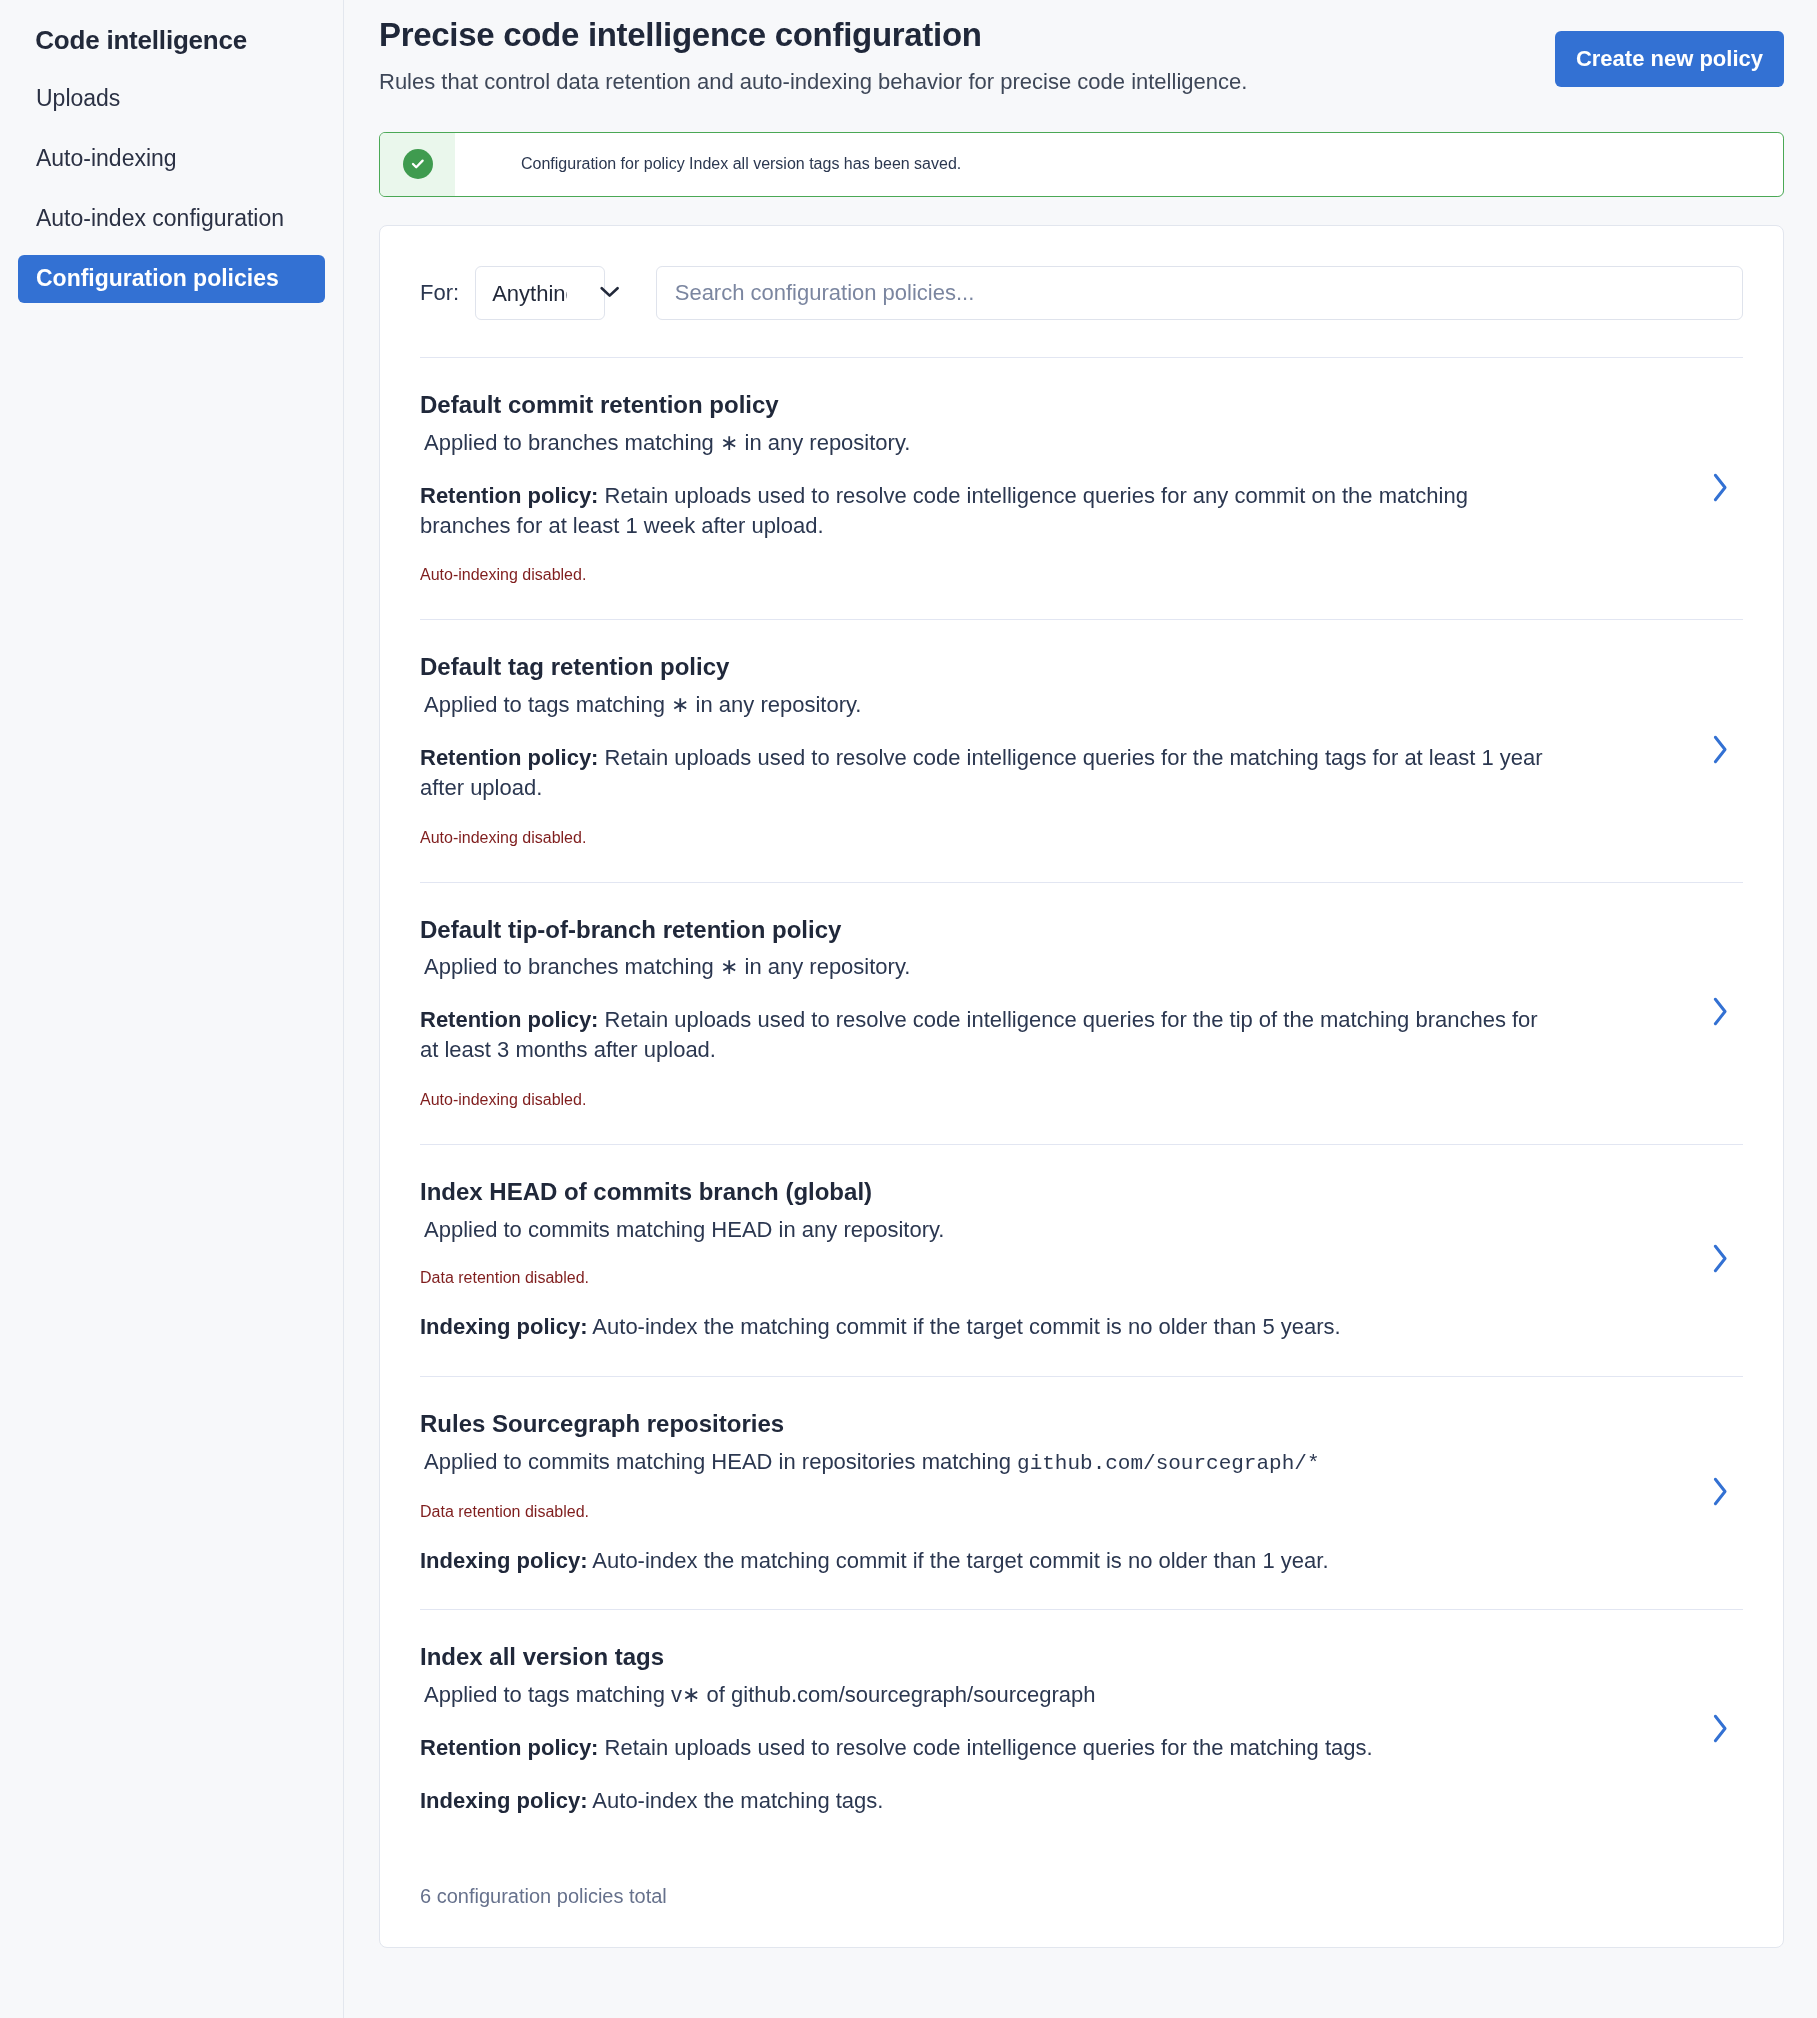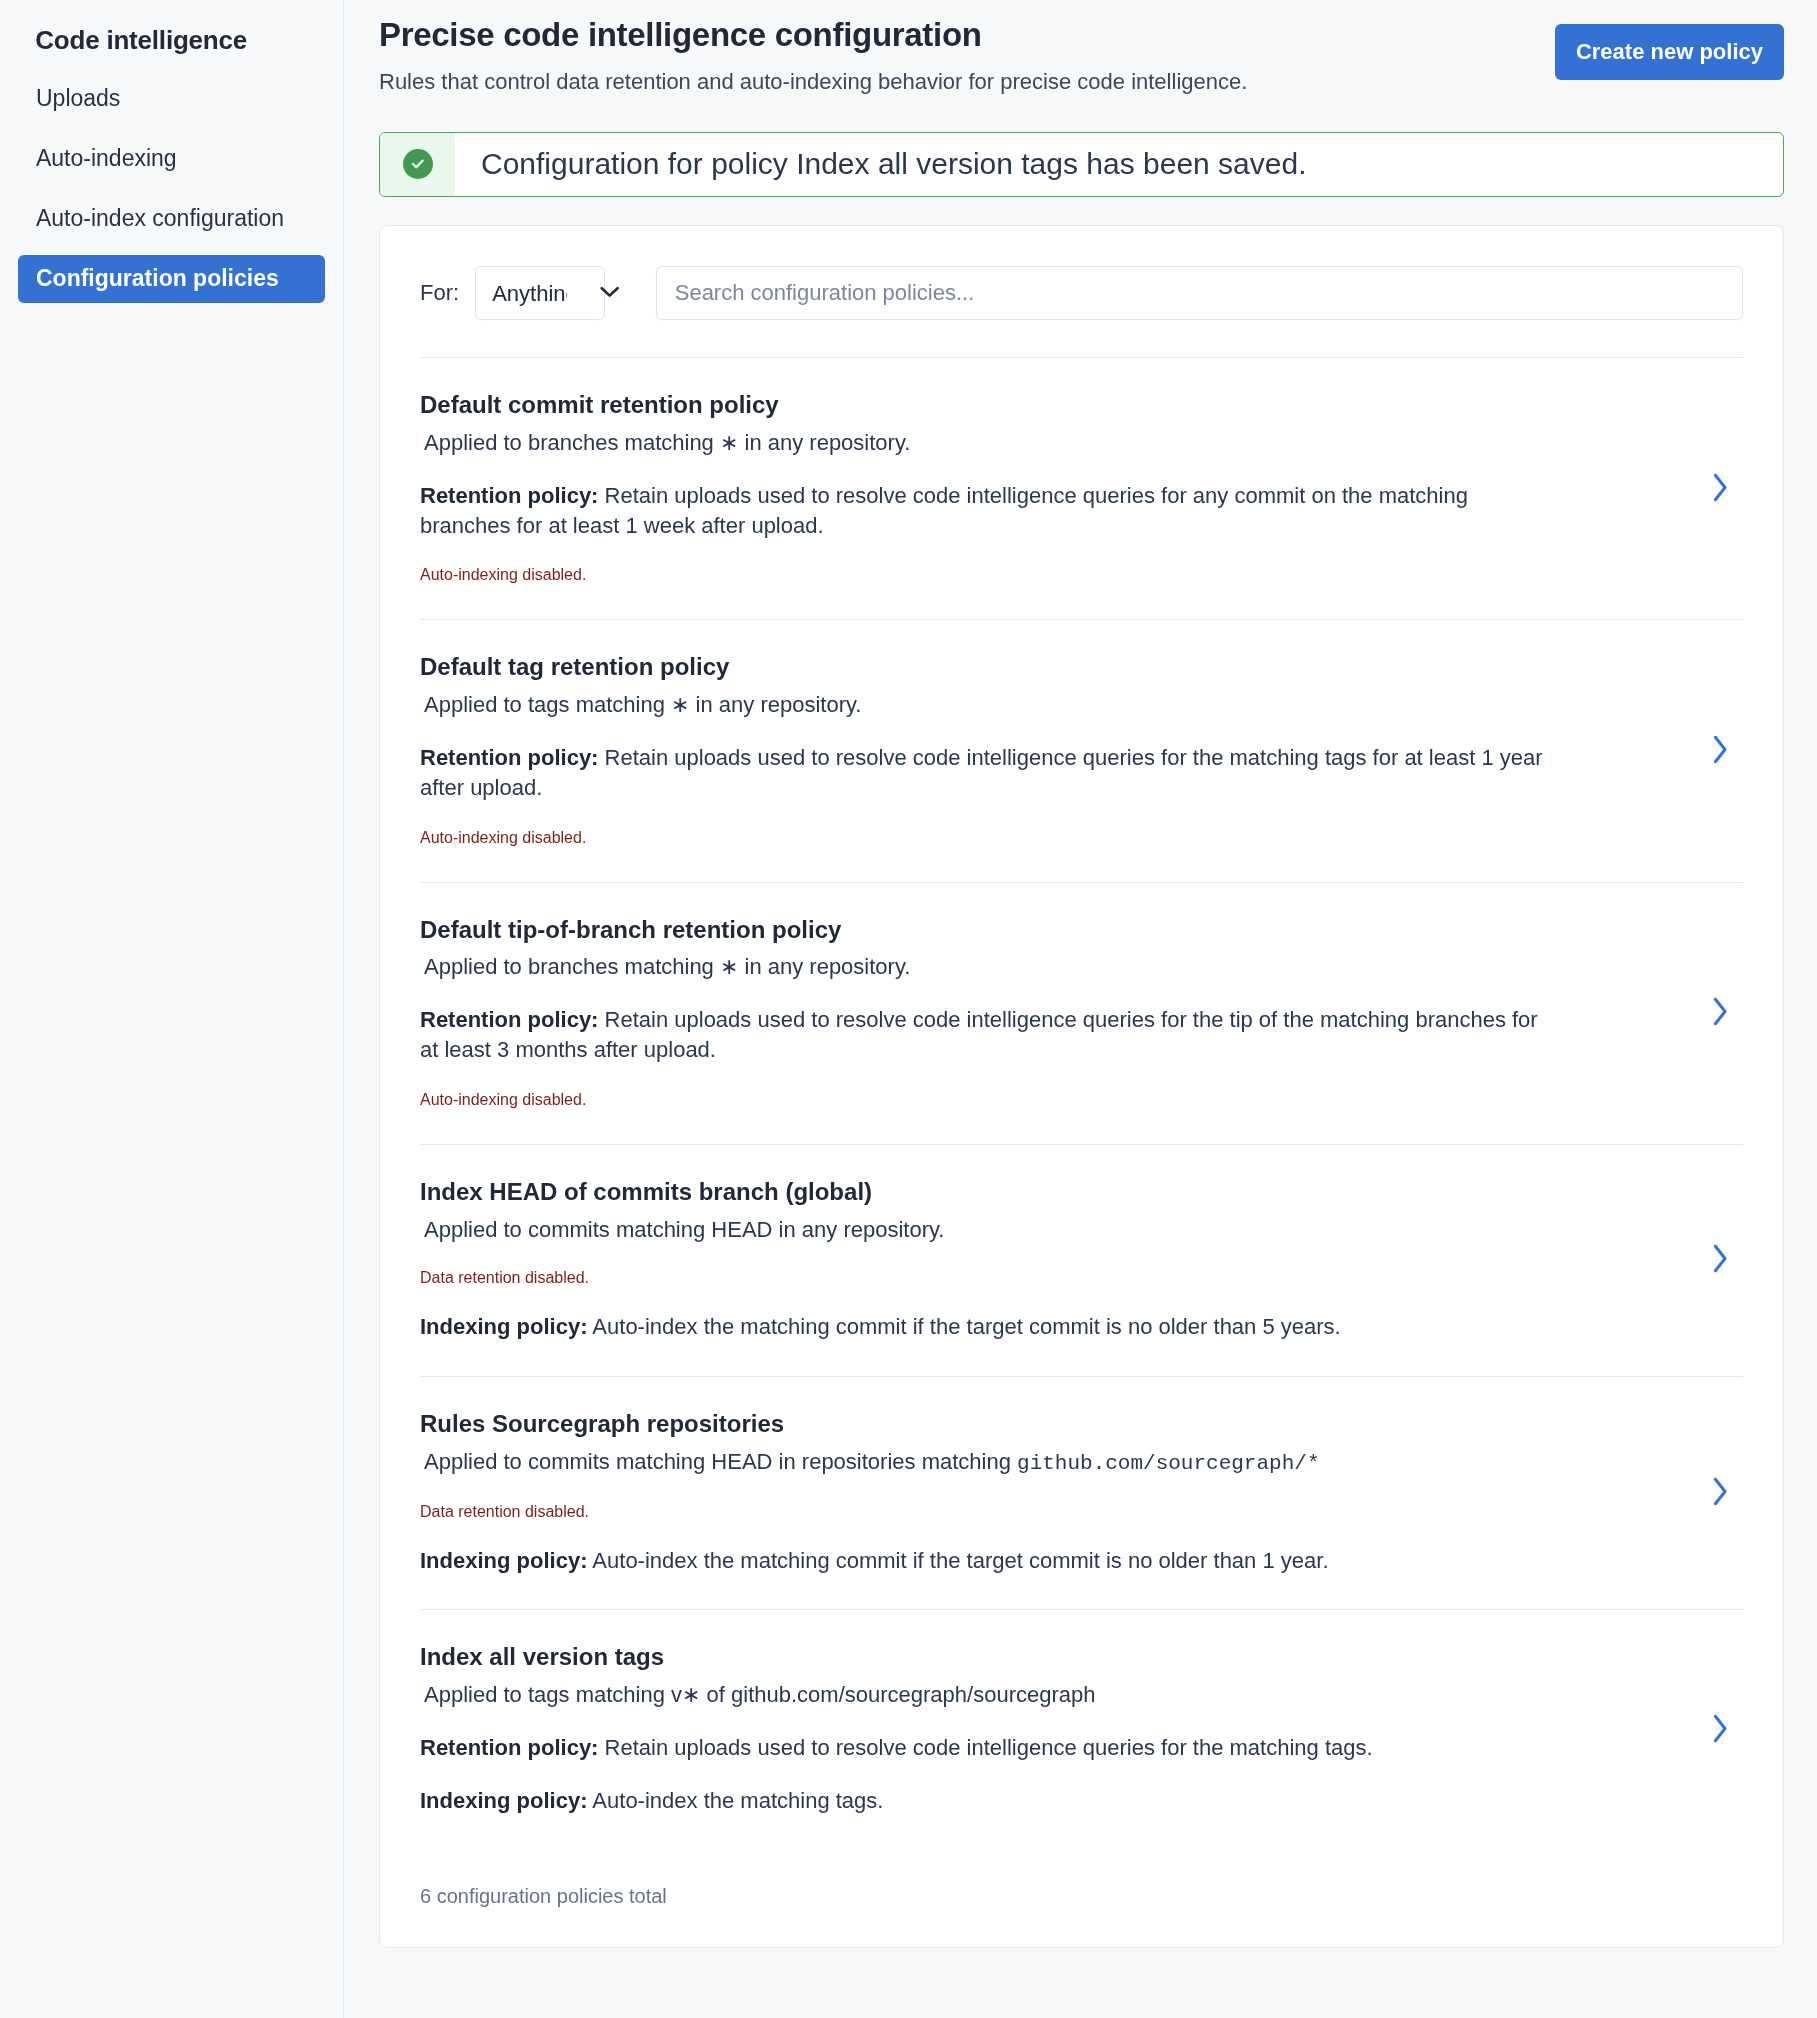--- a/index.html
+++ b/index.html
@@ -74,21 +74,21 @@
   }
   .page-subtitle {
     font-size: 22px;
     color: #3e4758;
     margin: 0;
     line-height: 1.3;
   }
   .create-btn {
     position: absolute;
     right: 0;
-    top: 8px;
+    top: 15px;
     background: #3371d3;
     color: #fff;
     border: none;
     border-radius: 6.1px;
     font-family: "Liberation Sans", sans-serif;
     font-size: 22px;
     font-weight: bold;
     padding: 15px 21px;
     cursor: pointer;
     white-space: nowrap;
@@ -120,22 +120,23 @@
     background: #3f9b4f;
     display: flex;
     align-items: center;
     justify-content: center;
   }
   .check-circle svg { display: block; }
   .alert-text {
     display: flex;
     align-items: center;
     padding-left: 26px;
-    font-size: 30px;
-    color: #2b3750;
+    font-size: 16px;
+    color: #2b3750;
+    margin-left: 40px;
   }
 
   
   .card {
     margin-top: 28px;
     background: #ffffff;
     border: 1.8px solid #e2e6ee;
     border-radius: 8px;
     padding: 30px 40px 0 40px;
   }

